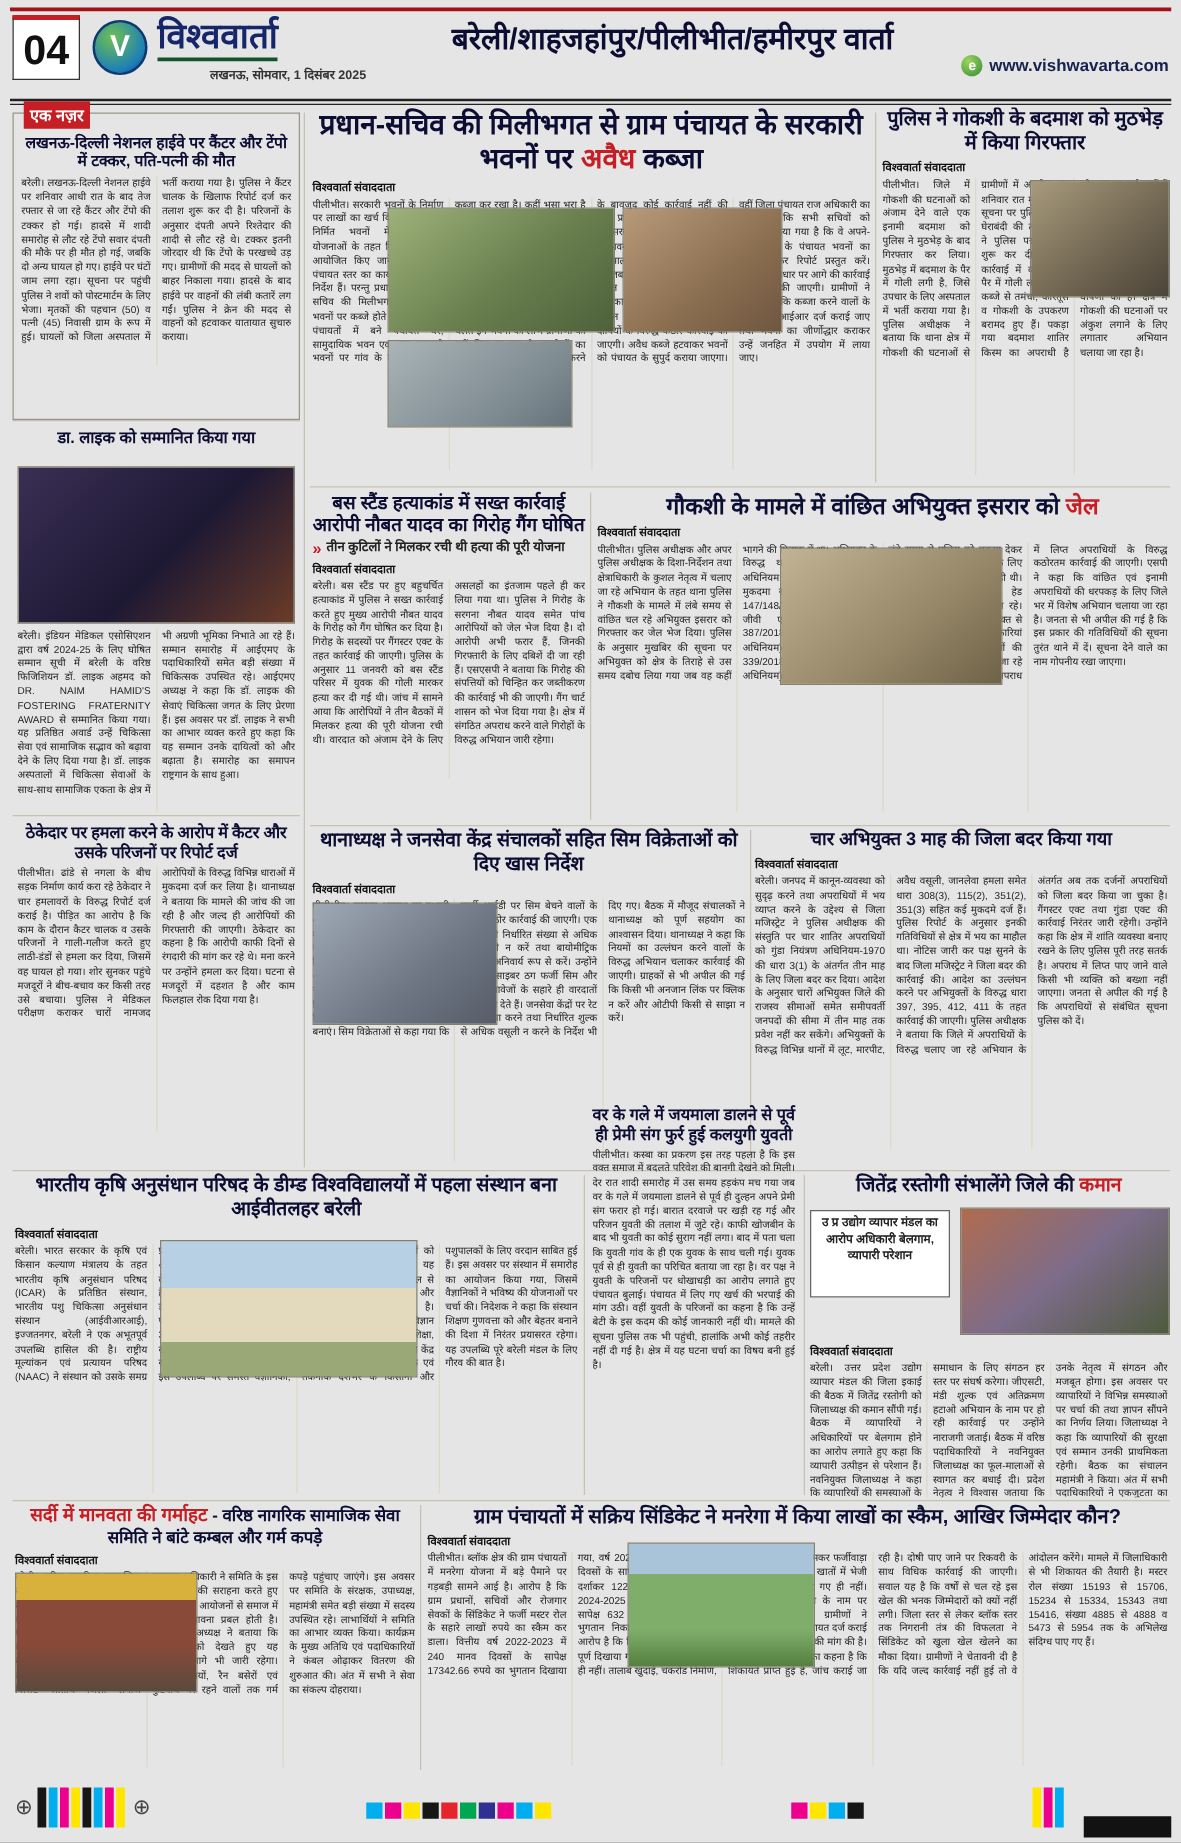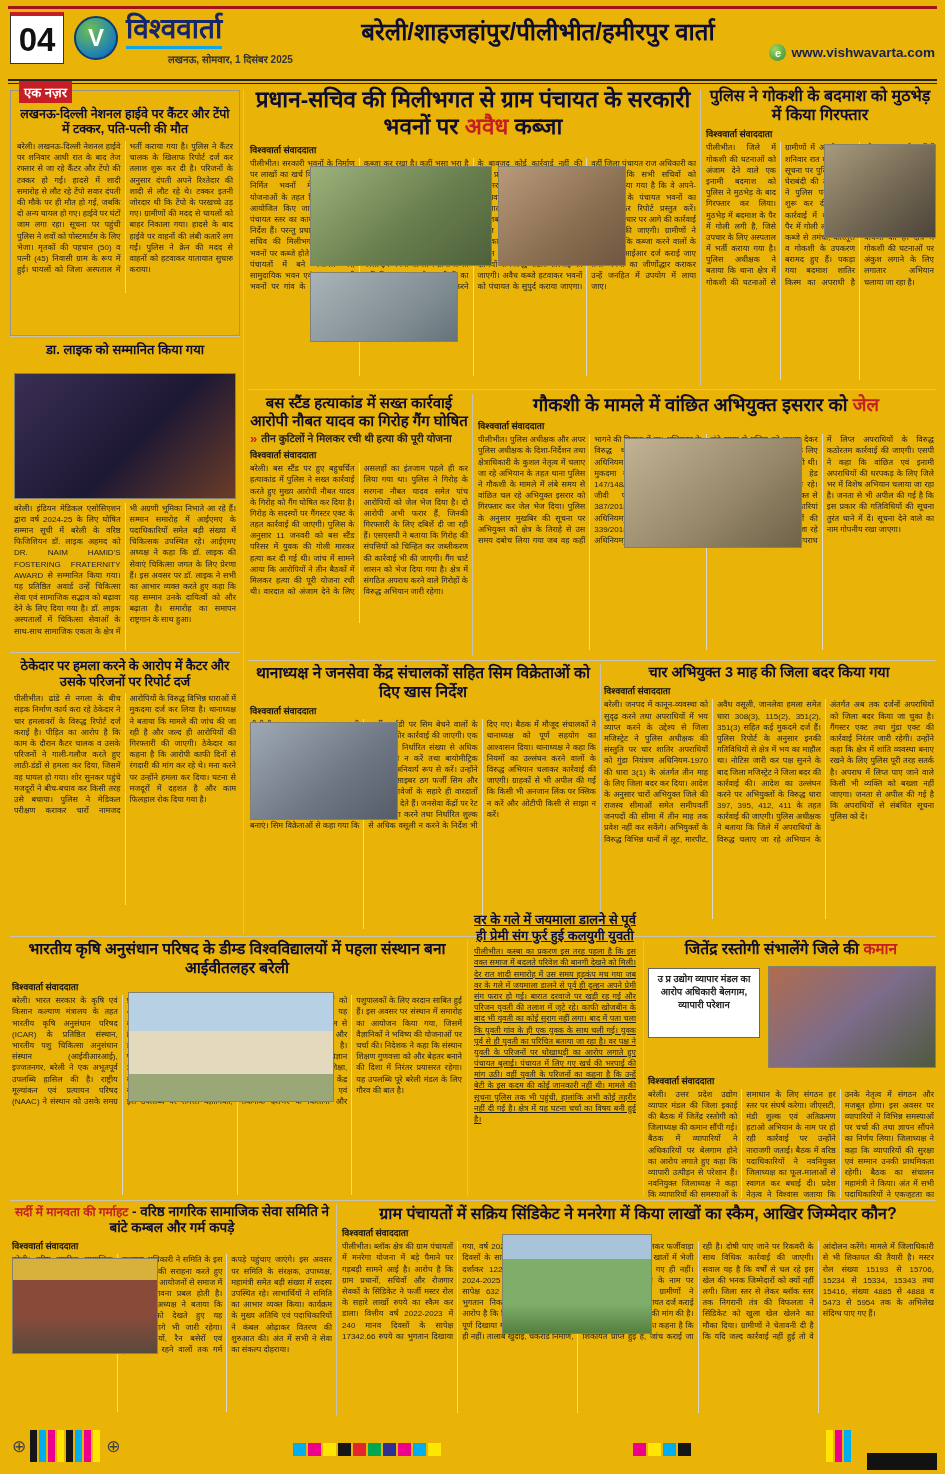--- a/index.html
+++ b/index.html
@@ -1,17 +1,17 @@
 <!DOCTYPE html>
 <html><head>
 <meta charset="utf-8">
 <style>
   * { margin:0; padding:0; box-sizing:border-box; }
   html,body { background:#9a9a9a; }
-  .page{ position:relative; width:945px; height:1474px; margin:0 auto; background:#eab308;
+  .page{ position:relative; width:945px; height:1474px; margin:0 auto; background:#e5e5e5;
          font-family:"Liberation Sans","DejaVu Sans",sans-serif; color:#1c1c1c; overflow:hidden; }
   .abs{ position:absolute; }
   .rule{ position:absolute; background:#c6c1b2; }
   .story{ position:absolute; overflow:hidden; }
   .hl{ font-weight:bold; color:#0d0d33; line-height:1.2; text-align:center; }
   .red{ color:#c51f25; }
   .byline{ font-weight:bold; font-size:9px; color:#111; margin:3px 0 2px; }
   .body{ font-size:8px; line-height:1.4; text-align:justify; color:#222; overflow:hidden; }
   .cols-2{ column-count:2; column-gap:9px; column-rule:1px solid #ddd8ca; }
   .cols-3{ column-count:3; column-gap:9px; column-rule:1px solid #ddd8ca; }
@@ -33,21 +33,21 @@
   
   .pagenum{ position:absolute; left:10px; top:12px; width:54px; height:52px; border:1.5px solid #333;
             border-top:4px solid #c51f25; font-size:33px; font-weight:bold; color:#111;
             display:flex; align-items:center; justify-content:center; background:#fff; }
   .logoblk{ position:absolute; left:74px; top:12px; width:240px; height:62px; }
   .vcircle{ position:absolute; left:0; top:4px; width:44px; height:44px; border-radius:50%;
             background:radial-gradient(circle at 35% 30%,#6fbf52,#1c7fb8 70%,#123d7a);
             color:#fff; font-weight:bold; font-size:24px; display:flex; align-items:center; justify-content:center;
             border:2px solid #0e3a6e; }
   .papername{ position:absolute; left:52px; top:2px; font-size:28px; font-weight:bold; color:#16266b;
-              border-bottom:3px solid #0ea5e9; line-height:1.1; padding-bottom:1px; }
+              border-bottom:3px solid #14532d; line-height:1.1; padding-bottom:1px; }
   .datesmall{ position:absolute; left:54px; top:40px; font-size:10px; color:#333; font-weight:bold;margin-left:40px; }
   .regionband{ position:absolute; left:318px; top:18px; width:440px; text-align:center;
                font-size:24px; font-weight:bold; color:#0d0d33; line-height:1.15; }
   .webblk{ position:absolute; right:10px; top:44px; display:flex; align-items:center; gap:5px;
            font-size:13.5px; font-weight:bold; color:#14224d; }
   .ecircle{ width:17px; height:17px; border-radius:50%; background:radial-gradient(circle at 35% 30%,#9fd65a,#2e8b3a);
             color:#fff; font-size:11px; font-weight:bold; display:flex; align-items:center; justify-content:center; }
   .tab-red{ position:absolute; left:8px; top:-10px; background:#c51f25; color:#fff; font-weight:bold;
             font-size:13px; padding:2px 5px; }
   .subhead{ display:flex; gap:4px; align-items:flex-start; font-weight:bold; font-size:10.5px; color:#222;
@@ -160,36 +160,36 @@
     <div class="body cols-3" style="height:220px;">बरेली। जनपद में कानून-व्यवस्था को सुदृढ़ करने तथा अपराधियों में भय व्याप्त करने के उद्देश्य से जिला मजिस्ट्रेट ने पुलिस अधीक्षक की संस्तुति पर चार शातिर अपराधियों को गुंडा नियंत्रण अधिनियम-1970 की धारा 3(1) के अंतर्गत तीन माह के लिए जिला बदर कर दिया। आदेश के अनुसार चारों अभियुक्त जिले की राजस्व सीमाओं समेत समीपवर्ती जनपदों की सीमा में तीन माह तक प्रवेश नहीं कर सकेंगे। अभियुक्तों के विरुद्ध विभिन्न थानों में लूट, मारपीट, अवैध वसूली, जानलेवा हमला समेत धारा 308(3), 115(2), 351(2), 351(3) सहित कई मुकदमे दर्ज हैं। पुलिस रिपोर्ट के अनुसार इनकी गतिविधियों से क्षेत्र में भय का माहौल था। नोटिस जारी कर पक्ष सुनने के बाद जिला मजिस्ट्रेट ने जिला बदर की कार्रवाई की। आदेश का उल्लंघन करने पर अभियुक्तों के विरुद्ध धारा 397, 395, 412, 411 के तहत कार्रवाई की जाएगी। पुलिस अधीक्षक ने बताया कि जिले में अपराधियों के विरुद्ध चलाए जा रहे अभियान के अंतर्गत अब तक दर्जनों अपराधियों को जिला बदर किया जा चुका है। गैंगस्टर एक्ट तथा गुंडा एक्ट की कार्रवाई निरंतर जारी रहेगी। उन्होंने कहा कि क्षेत्र में शांति व्यवस्था बनाए रखने के लिए पुलिस पूरी तरह सतर्क है। अपराध में लिप्त पाए जाने वाले किसी भी व्यक्ति को बख्शा नहीं जाएगा। जनता से अपील की गई है कि अपराधियों से संबंधित सूचना पुलिस को दें।</div>
   </section>
 
   <section class="story" style="left:10px;top:938px;width:454px;height:260px;padding:2px;">
     <h2 class="hl" style="font-size:15.5px;">भारतीय कृषि अनुसंधान परिषद के डीम्ड विश्वविद्यालयों में पहला संस्थान बना आईवीतलहर बरेली</h2>
     <div class="byline">विश्ववार्ता संवाददाता</div>
     <div class="body cols-4" style="height:200px;">बरेली। भारत सरकार के कृषि एवं किसान कल्याण मंत्रालय के तहत भारतीय कृषि अनुसंधान परिषद (ICAR) के प्रतिष्ठित संस्थान, भारतीय पशु चिकित्सा अनुसंधान संस्थान (आईवीआरआई), इज्जतनगर, बरेली ने एक अभूतपूर्व उपलब्धि हासिल की है। राष्ट्रीय मूल्यांकन एवं प्रत्यायन परिषद (NAAC) ने संस्थान को उसके समग्र प्रदर्शन, शैक्षणिक उत्कृष्टता, अनुसंधान नवाचार और बुनियादी ढांचे के लिए सर्वोच्च A++ ग्रेड प्रदान किया है। आईवीआरआई देश का पहला डीम्ड विश्वविद्यालय बन गया है जिसे पांचवें चक्र के मूल्यांकन में 4 में से 3.58 का अत्यधिक उच्च संस्थागत सीजीपीए (CGPA) प्राप्त हुआ है। संस्थान के निदेशक एवं कुलपति ने इस उपलब्धि पर समस्त वैज्ञानिकों, शिक्षकों, छात्रों और कर्मचारियों को बधाई दी। उन्होंने कहा कि यह उपलब्धि संस्थान की 135 साल से अधिक की सेवा, समर्पण और उत्कृष्टता का प्रमाण है। आईवीआरआई पशु चिकित्सा विज्ञान एवं पशुपालन के क्षेत्र में शिक्षा, अनुसंधान और प्रसार का अग्रणी केंद्र है। संस्थान द्वारा विकसित टीके एवं तकनीकें देशभर के किसानों और पशुपालकों के लिए वरदान साबित हुई हैं। इस अवसर पर संस्थान में समारोह का आयोजन किया गया, जिसमें वैज्ञानिकों ने भविष्य की योजनाओं पर चर्चा की। निदेशक ने कहा कि संस्थान शिक्षण गुणवत्ता को और बेहतर बनाने की दिशा में निरंतर प्रयासरत रहेगा। यह उपलब्धि पूरे बरेली मंडल के लिए गौरव की बात है।</div>
     <div class="photo ph-ivri" style="left:118px;top:54px;width:206px;height:110px;"></div>
   </section>
 
-  <section class="story" style="left:470px;top:910px;width:170px;height:260px;padding:2px 4px;text-decoration:underline;">
+  <section class="story" style="left:470px;top:882px;width:170px;height:260px;padding:2px 4px;">
     <h2 class="hl" style="font-size:13px;">वर के गले में जयमाला डालने से पूर्व ही प्रेमी संग फुर्र हुई कलयुगी युवती</h2>
     <div class="body" style="height:184px;margin-top:3px;">पीलीभीत। कस्बा का प्रकरण इस तरह पहला है कि इस वक्त समाज में बदलते परिवेश की बानगी देखने को मिली। देर रात शादी समारोह में उस समय हड़कंप मच गया जब वर के गले में जयमाला डालने से पूर्व ही दुल्हन अपने प्रेमी संग फरार हो गई। बारात दरवाजे पर खड़ी रह गई और परिजन युवती की तलाश में जुटे रहे। काफी खोजबीन के बाद भी युवती का कोई सुराग नहीं लगा। बाद में पता चला कि युवती गांव के ही एक युवक के साथ चली गई। युवक पूर्व से ही युवती का परिचित बताया जा रहा है। वर पक्ष ने युवती के परिजनों पर धोखाधड़ी का आरोप लगाते हुए पंचायत बुलाई। पंचायत में लिए गए खर्च की भरपाई की मांग उठी। वहीं युवती के परिजनों का कहना है कि उन्हें बेटी के इस कदम की कोई जानकारी नहीं थी। मामले की सूचना पुलिस तक भी पहुंची, हालांकि अभी कोई तहरीर नहीं दी गई है। क्षेत्र में यह घटना चर्चा का विषय बनी हुई है।</div>
   </section>
 
   <section class="story" style="left:646px;top:938px;width:290px;height:260px;padding:2px;">
     <h2 class="hl" style="font-size:15.5px;"><span>जितेंद्र रस्तोगी संभालेंगे जिले की </span><span class="red">कमान</span></h2>
     <div class="sidebox" style="left:2px;top:30px;width:112px;height:70px;">उ प्र उद्योग व्यापार मंडल का आरोप अधिकारी बेलगाम, व्यापारी परेशान</div>
     <div class="photo ph-crowd" style="right:0;top:28px;width:168px;height:102px;"></div>
     <div style="height:112px;"></div>
     <div class="byline">विश्ववार्ता संवाददाता</div>
     <div class="body cols-3" style="height:112px;">बरेली। उत्तर प्रदेश उद्योग व्यापार मंडल की जिला इकाई की बैठक में जितेंद्र रस्तोगी को जिलाध्यक्ष की कमान सौंपी गई। बैठक में व्यापारियों ने अधिकारियों पर बेलगाम होने का आरोप लगाते हुए कहा कि व्यापारी उत्पीड़न से परेशान हैं। नवनियुक्त जिलाध्यक्ष ने कहा कि व्यापारियों की समस्याओं के समाधान के लिए संगठन हर स्तर पर संघर्ष करेगा। जीएसटी, मंडी शुल्क एवं अतिक्रमण हटाओ अभियान के नाम पर हो रही कार्रवाई पर उन्होंने नाराजगी जताई। बैठक में वरिष्ठ पदाधिकारियों ने नवनियुक्त जिलाध्यक्ष का फूल-मालाओं से स्वागत कर बधाई दी। प्रदेश नेतृत्व ने विश्वास जताया कि उनके नेतृत्व में संगठन और मजबूत होगा। इस अवसर पर व्यापारियों ने विभिन्न समस्याओं पर चर्चा की तथा ज्ञापन सौंपने का निर्णय लिया। जिलाध्यक्ष ने कहा कि व्यापारियों की सुरक्षा एवं सम्मान उनकी प्राथमिकता रहेगी। बैठक का संचालन महामंत्री ने किया। अंत में सभी पदाधिकारियों ने एकजुटता का संकल्प लिया। संगठन विस्तार पर भी चर्चा हुई और नए सदस्यों को जिम्मेदारियां सौंपी गईं।</div>
   </section>
 
   <section class="story" style="left:10px;top:1202px;width:324px;height:216px;padding:2px;">
-    <h2 class="hl" style="font-size:13.5px;"><span class="red" style="font-size:12px;">सर्दी में मानवता की गर्माहट</span><span> - वरिष्ठ नागरिक सामाजिक सेवा समिति ने बांटे कम्बल और गर्म कपड़े</span></h2>
+    <h2 class="hl" style="font-size:13.5px;"><span class="red" style="font-size:15px;">सर्दी में मानवता की गर्माहट</span><span> - वरिष्ठ नागरिक सामाजिक सेवा समिति ने बांटे कम्बल और गर्म कपड़े</span></h2>
     <div class="byline">विश्ववार्ता संवाददाता</div>
     <div class="body cols-3" style="height:158px;">बरेली। वरिष्ठ नागरिक सामाजिक सेवा समिति, बरेली के सदस्यगण ने रविवार को स्टेडियम रोड स्थित कार्यालय पर जरूरतमंदों को कम्बल एवं गर्म कपड़े वितरित किए। समिति की ओर से 100 कम्बल, 100 स्वेटर, गर्म कपड़े, मोजे और टोपी जरूरतमंद लोगों को बांटी गईं। विशिष्ट अतिथि जिला समाज कल्याण अधिकारी ने समिति के इस पुनीत कार्य की सराहना करते हुए कहा कि ऐसे आयोजनों से समाज में सेवा की भावना प्रबल होती है। समिति के अध्यक्ष ने बताया कि शीतलहर को देखते हुए यह अभियान आगे भी जारी रहेगा। गरीब बस्तियों, रैन बसेरों एवं फुटपाथ पर रहने वालों तक गर्म कपड़े पहुंचाए जाएंगे। इस अवसर पर समिति के संरक्षक, उपाध्यक्ष, महामंत्री समेत बड़ी संख्या में सदस्य उपस्थित रहे। लाभार्थियों ने समिति का आभार व्यक्त किया। कार्यक्रम के मुख्य अतिथि एवं पदाधिकारियों ने कंबल ओढ़ाकर वितरण की शुरुआत की। अंत में सभी ने सेवा का संकल्प दोहराया।</div>
     <div class="photo ph-blanket" style="left:2px;top:56px;width:146px;height:96px;"></div>
   </section>
 
   <section class="story" style="left:340px;top:1202px;width:596px;height:216px;padding:2px;">
     <h2 class="hl" style="font-size:16px;">ग्राम पंचायतों में सक्रिय सिंडिकेट ने मनरेगा में किया लाखों का स्कैम, आखिर जिम्मेदार कौन?</h2>
     <div class="byline">विश्ववार्ता संवाददाता</div>
     <div class="body cols-5" style="height:172px;">पीलीभीत। ब्लॉक क्षेत्र की ग्राम पंचायतों में मनरेगा योजना में बड़े पैमाने पर गड़बड़ी सामने आई है। आरोप है कि ग्राम प्रधानों, सचिवों और रोजगार सेवकों के सिंडिकेट ने फर्जी मस्टर रोल के सहारे लाखों रुपये का स्कैम कर डाला। वित्तीय वर्ष 2022-2023 में 240 मानव दिवसों के सापेक्ष 17342.66 रुपये का भुगतान दिखाया गया, वर्ष 2023-2024 में 997 मानव दिवसों के सापेक्ष 5322 मानव दिवस दर्शाकर 1224060 रुपये, वहीं वर्ष 2024-2025 में 52 मानव दिवसों के सापेक्ष 632 मानव दिवस दिखाकर भुगतान निकाला गया। ग्रामीणों का आरोप है कि जिन कार्यों को कागजों में पूर्ण दिखाया गया है, वे धरातल पर हुए ही नहीं। तालाब खुदाई, चकरोड निर्माण, मेड़बंदी जैसे कार्यों में जमकर फर्जीवाड़ा किया गया। मजदूरी उन खातों में भेजी गई जो कभी काम पर गए ही नहीं। शिकायत के बाद जांच के नाम पर खानापूर्ति होती रही। ग्रामीणों ने मुख्यमंत्री पोर्टल पर शिकायत दर्ज कराई है और उच्चस्तरीय जांच की मांग की है। खंड विकास अधिकारी का कहना है कि शिकायतें प्राप्त हुई हैं, जांच कराई जा रही है। दोषी पाए जाने पर रिकवरी के साथ विधिक कार्रवाई की जाएगी। सवाल यह है कि वर्षों से चल रहे इस खेल की भनक जिम्मेदारों को क्यों नहीं लगी। जिला स्तर से लेकर ब्लॉक स्तर तक निगरानी तंत्र की विफलता ने सिंडिकेट को खुला खेल खेलने का मौका दिया। ग्रामीणों ने चेतावनी दी है कि यदि जल्द कार्रवाई नहीं हुई तो वे आंदोलन करेंगे। मामले में जिलाधिकारी से भी शिकायत की तैयारी है। मस्टर रोल संख्या 15193 से 15706, 15234 से 15334, 15343 तथा 15416, संख्या 4885 से 4888 व 5473 से 5954 तक के अभिलेख संदिग्ध पाए गए हैं।</div>
     <div class="photo ph-field" style="left:162px;top:32px;width:150px;height:100px;"></div>

